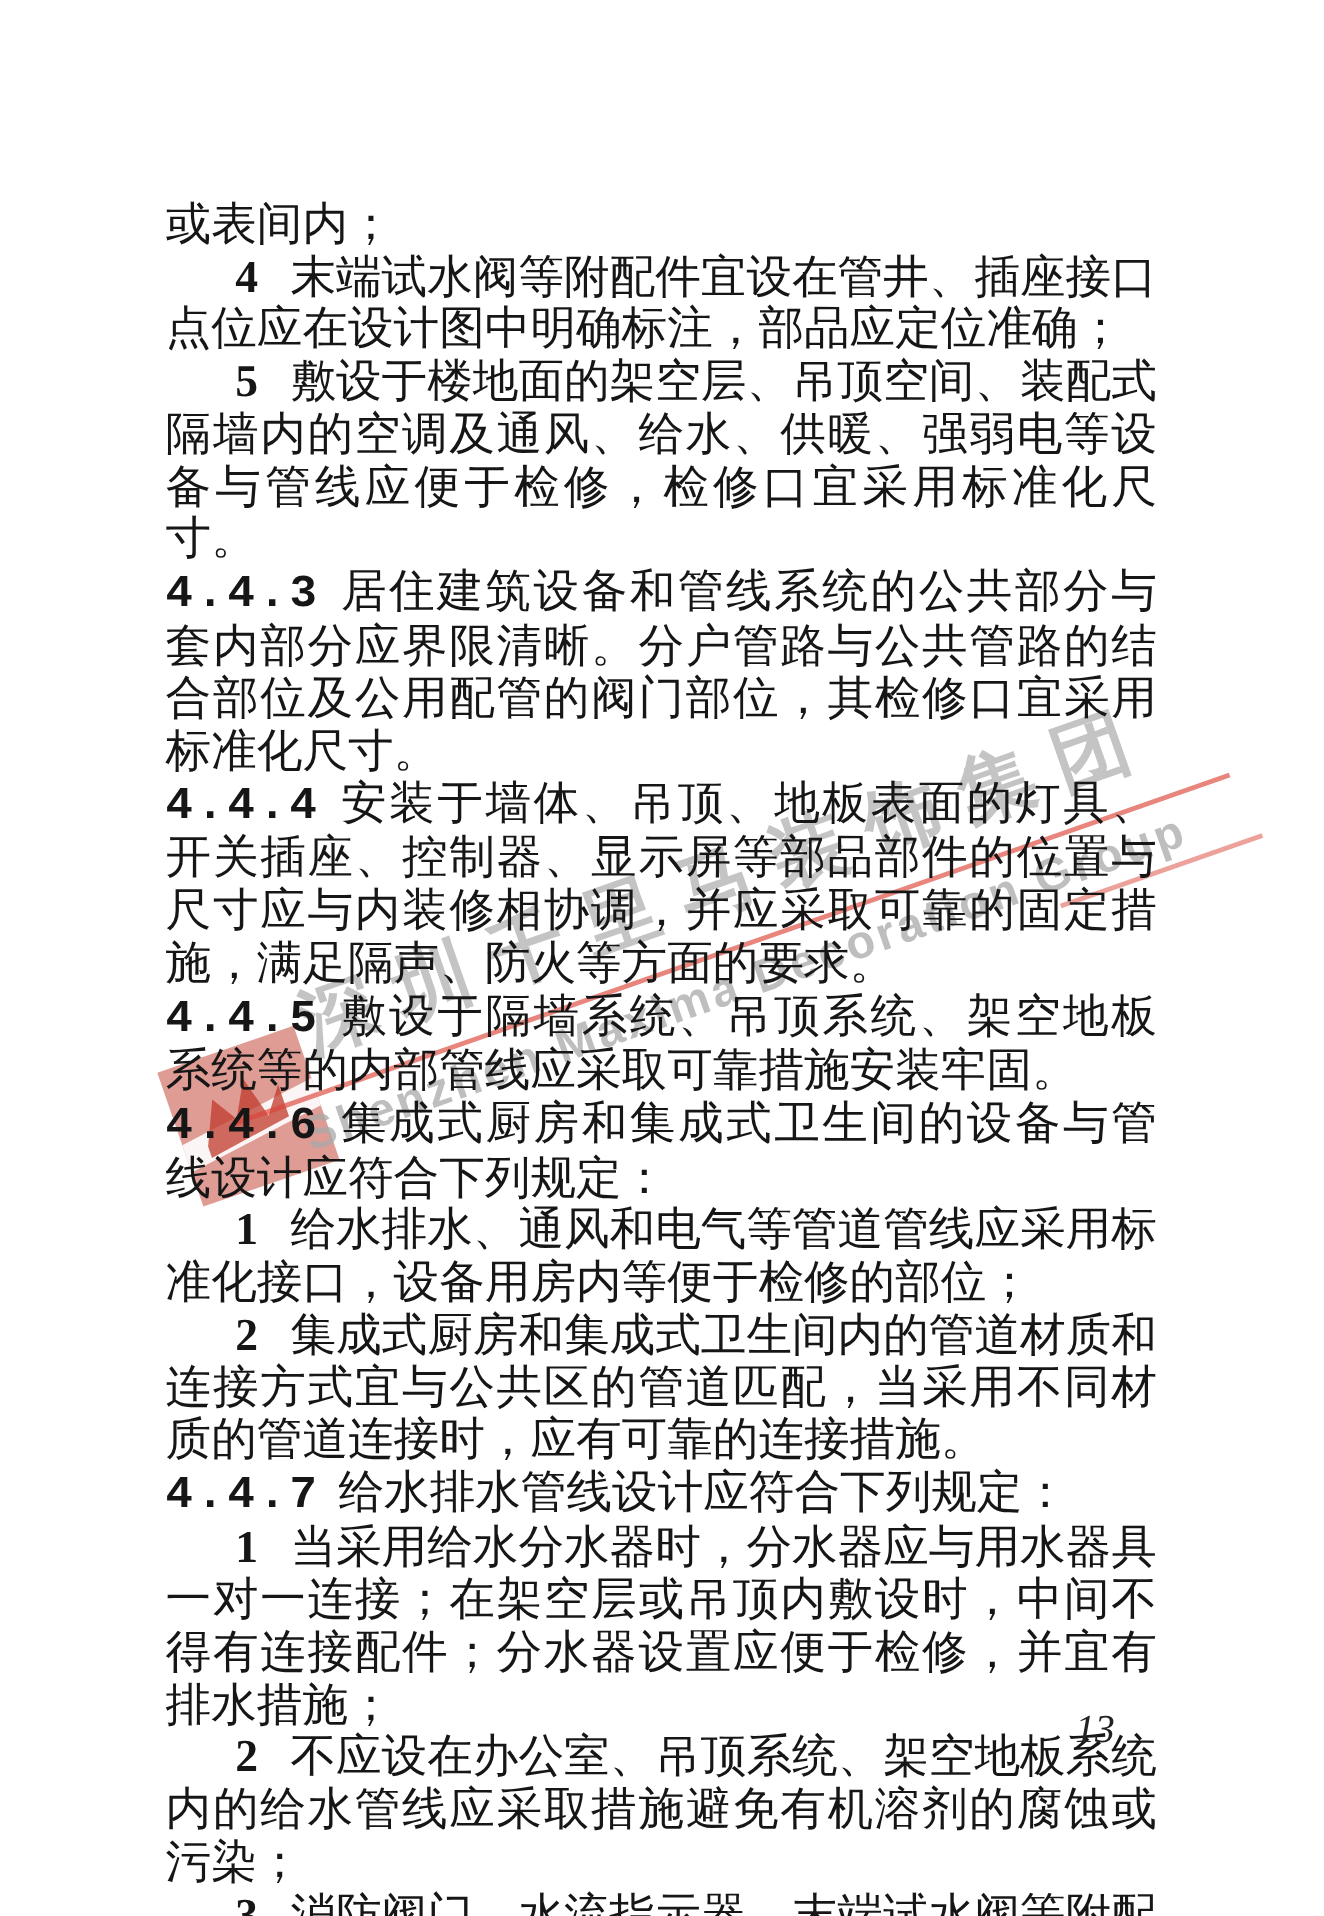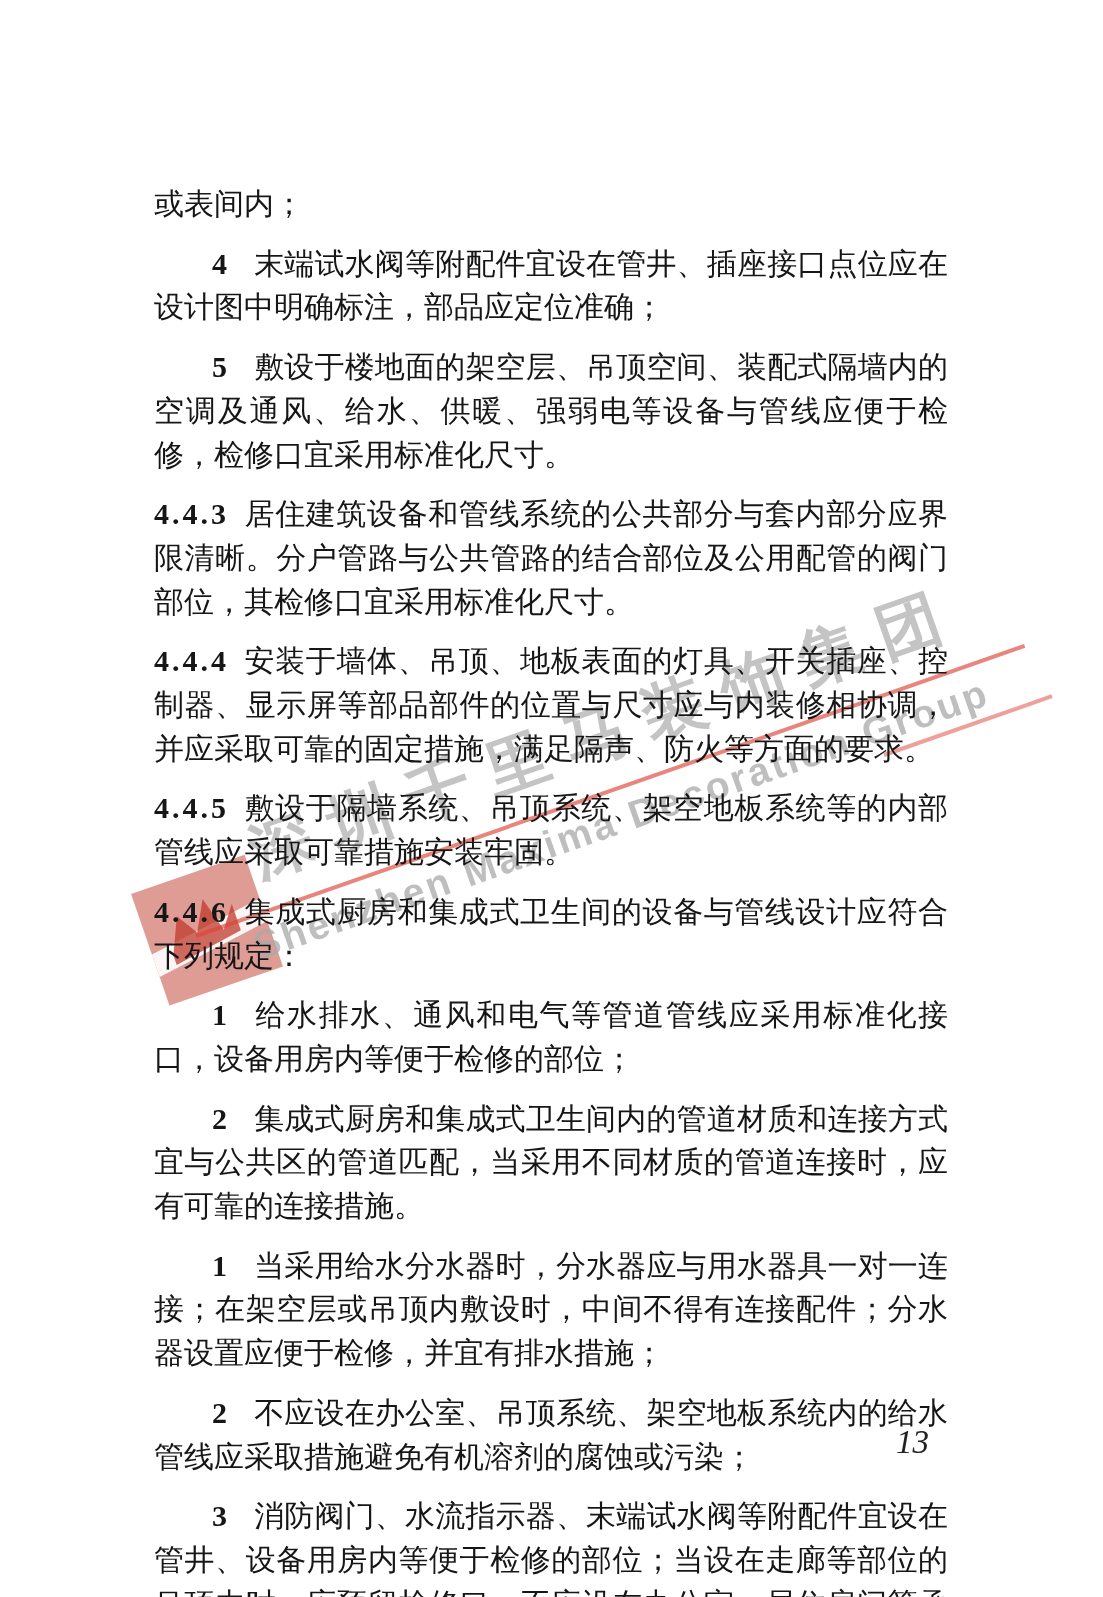--- a/index.html
+++ b/index.html
@@ -31,30 +31,30 @@
     transform:rotate(-19.3deg);transform-origin:0 50%;
   }
   .wm-stripe.main{left:196px;top:934px;width:878px;background:rgba(219,68,56,0.65);}
   .wm-stripe.short{left:884px;top:753px;width:178px;background:rgba(219,68,56,0.5);}
   .wm-logo{position:absolute;left:118px;top:843px;width:180px;height:180px;}
   
   .doc-body{
     position:absolute;left:138px;top:166px;width:826px;z-index:2;
   }
   .para{
-    margin:16px;
-    font-size:30px;line-height:43.7px;
+    margin:0;
+    font-size:38px;line-height:43.7px;
     color:#161616;
     text-align:justify;
     text-justify:inter-character;
     font-family:"Liberation Serif","DejaVu Serif",serif;
   }
   .para.item{text-indent:58px;}
   .para .num{font-weight:bold;margin-right:27px;}
-  .para.clause .num{letter-spacing:3px;margin-right:15px;}
+  .para.clause .num{letter-spacing:3px;margin-right:15px;font-family:Liberation Mono, monospace;}
   .page-number{
     position:absolute;left:896px;top:1424px;z-index:2;
     font-size:33px;font-style:italic;color:#222;
     font-family:"Liberation Serif","DejaVu Serif",serif;
   }
 </style>
 </head>
 <body>
 
 <div class="watermark-layer">
@@ -74,18 +74,19 @@
 <div class="doc-body">
     <p class="para cont"><span>或表间内；</span></p>
     <p class="para item"><span class="num">4</span><span>末端试水阀等附配件宜设在管井、插座接口点位应在设计图中明确标注，部品应定位准确；</span></p>
     <p class="para item"><span class="num">5</span><span>敷设于楼地面的架空层、吊顶空间、装配式隔墙内的空调及通风、给水、供暖、强弱电等设备与管线应便于检修，检修口宜采用标准化尺寸。</span></p>
     <p class="para clause"><span class="num">4.4.3</span><span>居住建筑设备和管线系统的公共部分与套内部分应界限清晰。分户管路与公共管路的结合部位及公用配管的阀门部位，其检修口宜采用标准化尺寸。</span></p>
     <p class="para clause"><span class="num">4.4.4</span><span>安装于墙体、吊顶、地板表面的灯具、开关插座、控制器、显示屏等部品部件的位置与尺寸应与内装修相协调，并应采取可靠的固定措施，满足隔声、防火等方面的要求。</span></p>
     <p class="para clause"><span class="num">4.4.5</span><span>敷设于隔墙系统、吊顶系统、架空地板系统等的内部管线应采取可靠措施安装牢固。</span></p>
     <p class="para clause"><span class="num">4.4.6</span><span>集成式厨房和集成式卫生间的设备与管线设计应符合下列规定：</span></p>
     <p class="para item"><span class="num">1</span><span>给水排水、通风和电气等管道管线应采用标准化接口，设备用房内等便于检修的部位；</span></p>
     <p class="para item"><span class="num">2</span><span>集成式厨房和集成式卫生间内的管道材质和连接方式宜与公共区的管道匹配，当采用不同材质的管道连接时，应有可靠的连接措施。</span></p>
+    <p class="para clause"><span class="num">4.4.7</span><span>给水排水管线设计应符合下列规定：</span></p>
     <p class="para item"><span class="num">1</span><span>当采用给水分水器时，分水器应与用水器具一对一连接；在架空层或吊顶内敷设时，中间不得有连接配件；分水器设置应便于检修，并宜有排水措施；</span></p>
     <p class="para item"><span class="num">2</span><span>不应设在办公室、吊顶系统、架空地板系统内的给水管线应采取措施避免有机溶剂的腐蚀或污染；</span></p>
     <p class="para item"><span class="num">3</span><span>消防阀门、水流指示器、末端试水阀等附配件宜设在管井、设备用房内等便于检修的部位；当设在走廊等部位的吊顶内时，应预留检修口；不应设在办公室、居住房间等承担主要使用</span></p>
   </div>
 
 <div class="page-number">13</div>
 
 </body></html>

